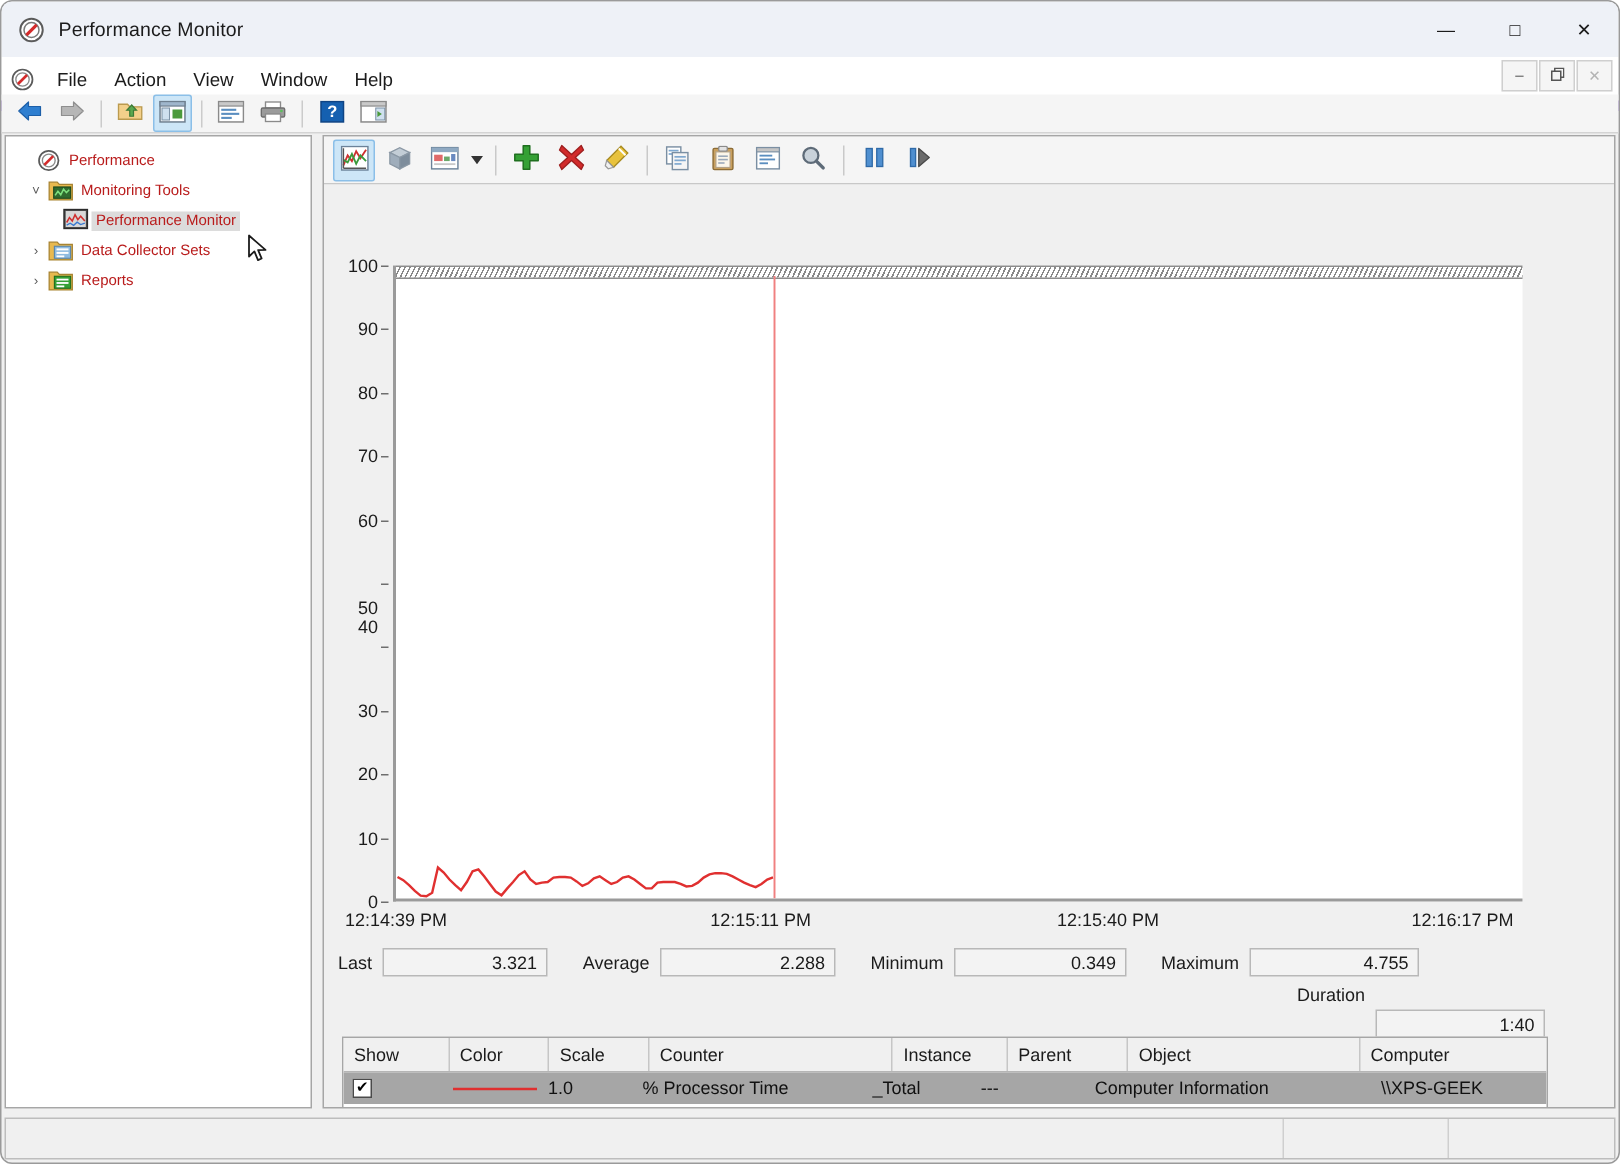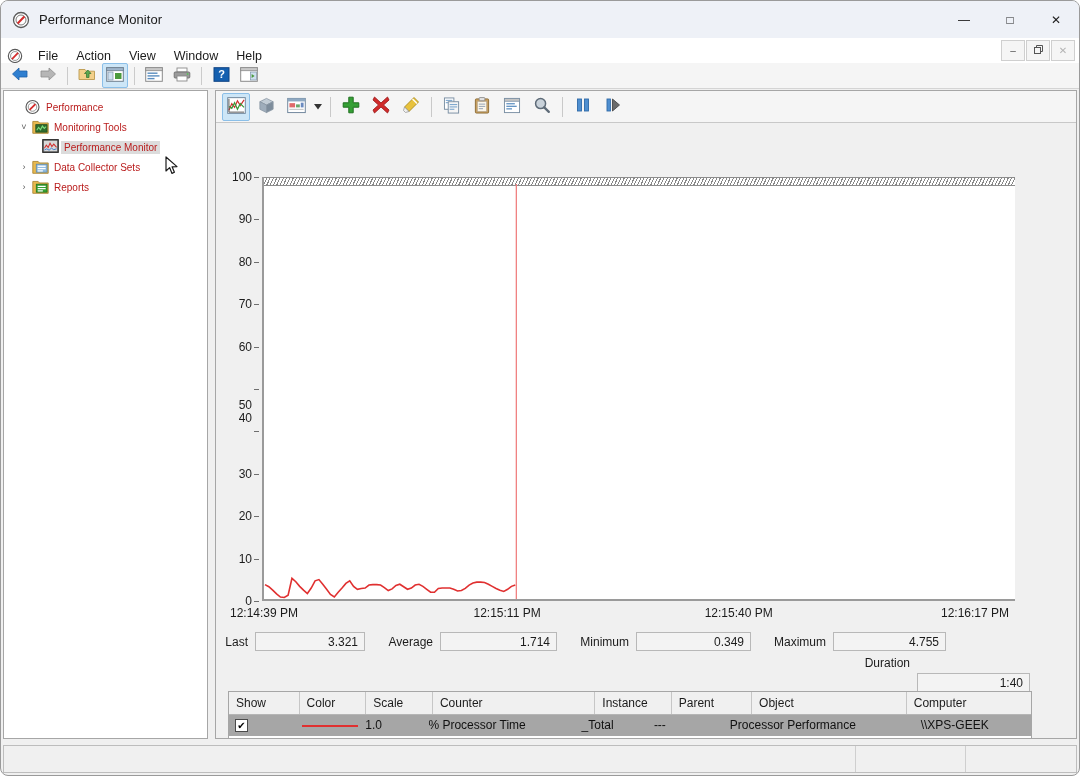--- a/index.html
+++ b/index.html
@@ -29,21 +29,21 @@
   .title-text{font-size:13px;color:#1b1b1b;letter-spacing:.1px;}
   .win-buttons{position:absolute;right:0;top:0;height:37px;display:flex;}
   .win-btn{width:46px;height:37px;display:flex;align-items:center;justify-content:center;}
   .glyph{font-size:12px;color:#1b1b1b;line-height:1;}
 
   
   .menubar{
     position:absolute;left:0;top:37px;width:100%;height:36px;
     background:#ffffff;
     display:flex;align-items:center;
-    border-bottom:1px solid #4c1d95;
+    border-bottom:7px solid #4c1d95;
     box-sizing:border-box;
   }
   .menu-appicon{width:16px;height:16px;margin-left:6px;margin-right:6px;position:relative;flex:none;}
   .menu-item{padding:3px 9px;font-size:12.5px;color:#1b1b1b;cursor:default;}
   .mdi-buttons{position:absolute;right:4px;top:2px;display:flex;gap:1px;}
   .mdi-btn{width:22px;height:19px;display:flex;align-items:center;justify-content:center;
     border:1px solid #cfcfcf;background:#f5f5f5;font-size:10px;color:#555;}
   .mdi-btn.dim{color:#b3b3b3;}
 
   
@@ -548,21 +548,21 @@
               <div class="xlabel" style="left: 257.514px;">12:15:11 PM</div>
               <div class="xlabel" style="left: 488.685px;">12:15:40 PM</div>
               <div class="xlabel" style="left: auto; right: 16px;">12:16:17 PM</div>
             </div>
 
           <div class="stats" id="stats" style="left: 0px; top: 508px; width: 814px; padding-right: 0px;">
             <div class="stat-row">
               <div class="stat-lbl" style="width:32px;">Last</div>
               <div class="stat-box" style="width:110px;">3.321</div>
               <div class="stat-lbl" style="width:68px;">Average</div>
-              <div class="stat-box" style="width:117px;">1.714</div>
+              <div class="stat-box" style="width:117px;">2.288</div>
               <div class="stat-lbl" style="width:72px;">Minimum</div>
               <div class="stat-box" style="width:115px;">0.349</div>
               <div class="stat-lbl" style="width:75px;">Maximum</div>
               <div class="stat-box" style="width:113px;">4.755</div>
             </div>
             <div class="stat-row" style="justify-content:flex-end;">
               <div class="stat-lbl" style="width:75px;">Duration</div>
               <div class="stat-box" style="width:113px;margin-top:40px;">1:40</div>
             </div>
           </div>
@@ -583,21 +583,21 @@
                   <div class="lg-td" style="width: 72px; padding-left: 0px; display: flex; align-items: center;">
                     <div class="lg-check">✔</div>
                   </div>
                   <div class="lg-td" style="width: 68px; display: flex; align-items: center;">
                     <div class="lg-colorline" style="background: rgb(224, 48, 48);"></div>
                   </div>
                   <div class="lg-td" style="width: 68px;">1.0</div>
                   <div class="lg-td" style="width: 166px;">% Processor Time</div>
                   <div class="lg-td" style="width: 78px;">_Total</div>
                   <div class="lg-td" style="width: 82px;">---</div>
-                  <div class="lg-td" style="width: 158px;">Processor Performance</div>
+                  <div class="lg-td" style="width: 158px;">Computer Information</div>
                   <div class="lg-td" style="width: 127px; margin-left: 45px;">\\XPS-GEEK</div>
                 </div>
               </div>
           </div>
 
         </div>
       </div>
 
     </div>
   </div>

